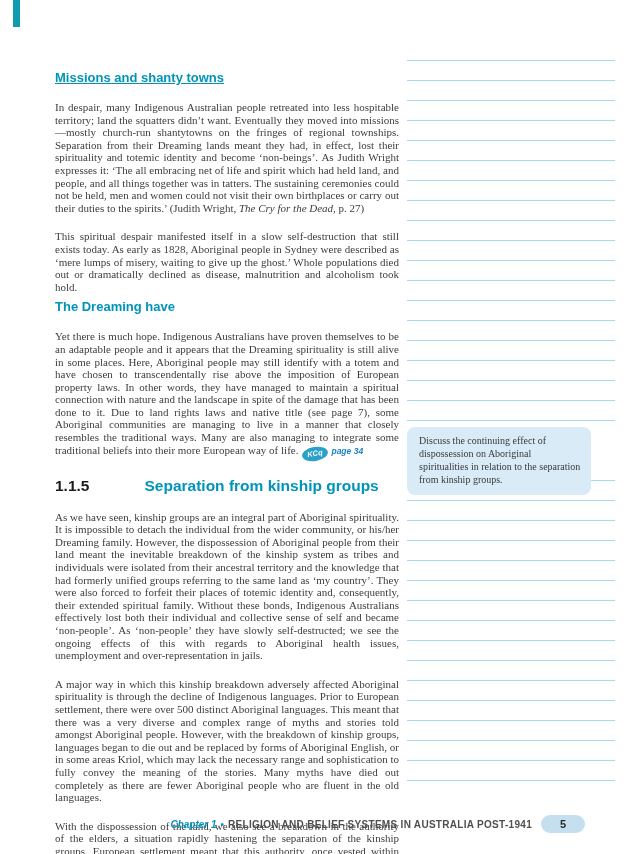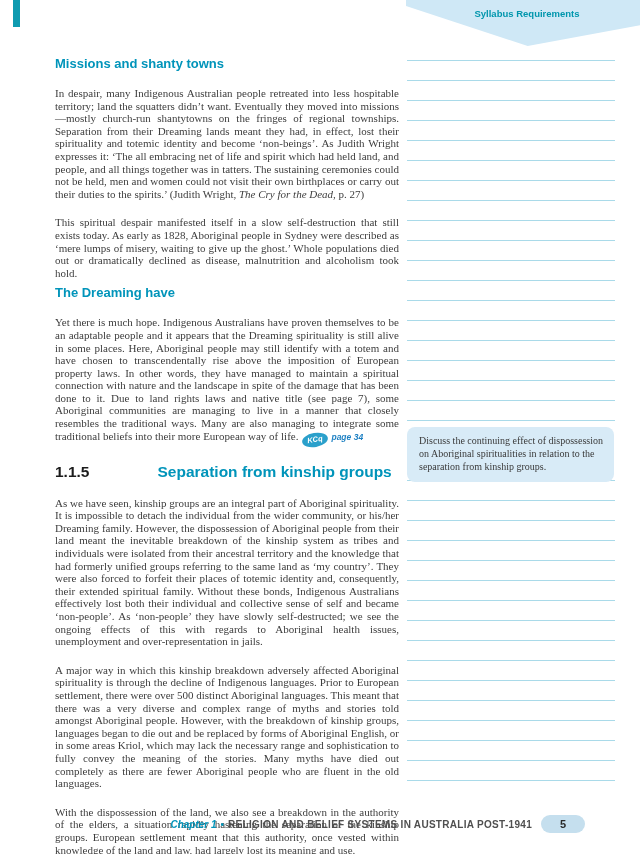--- a/index.html
+++ b/index.html
@@ -37,47 +37,47 @@
     padding:8px 26px 0 34px;
     text-align:center;
     font-family:"Liberation Sans","DejaVu Sans",sans-serif;
     font-size:9.5px;font-weight:bold;color:var(--banner-text);
   }
   
   .notes{position:absolute;left:407px;top:0;width:208px;height:100%;}
   .rule{position:absolute;left:0;width:100%;height:1px;background:var(--rule-color);}
   
   .side-note{
-    position:absolute;left:407px;top:427px;width:207px;
+    position:absolute;left:407px;top:427px;width:184px;
     background:var(--note-bg);border-radius:8px;
     padding:7px 10px 9px 12px;
   }
   .side-note p{
     font-size:10px;line-height:13px;color:#3a3a3a;
     font-family:"Liberation Serif","DejaVu Serif",serif;
   }
   
   .content{position:absolute;left:55px;top:57px;width:344px;}
   .content h3{
     font-family:"Liberation Sans","DejaVu Sans",sans-serif;
     font-size:13px;line-height:14px;font-weight:bold;color:var(--teal);
     margin:6px 0 4px 0;
   }
-  .content h3.first{margin-top:0;margin-bottom:8px;}
+  .content h3.first{margin-top:14px;margin-bottom:8px;text-decoration:underline;}
   .content p.body{
     font-size:11px;line-height:12.6px;color:var(--body-text);
     text-align:justify;margin-bottom:7px;margin-top:16px;
   }
   .content p.body em{font-style:italic;}
   h2.section{
     font-family:"Liberation Sans","DejaVu Sans",sans-serif;
     font-size:15.5px;line-height:18px;font-weight:bold;
     margin:16px 0 5px 0;
   }
-  h2.section .num{color:#1c1c1c;margin-right:29px;}
+  h2.section .num{color:#1c1c1c;margin-right:16px;}
   h2.section .ttl{color:var(--teal);margin-left:39px;}
   
   .kcq-wrap{white-space:nowrap;}
   .kcq{
     display:inline-block;width:26px;height:14px;
     background:var(--badge-bg);border-radius:50%;
     transform:rotate(-10deg);
     color:#ffffff;font-family:"Liberation Sans","DejaVu Sans",sans-serif;
     font-size:7.5px;font-weight:bold;font-style:italic;
     text-align:center;line-height:14px;
@@ -104,23 +104,20 @@
     text-align:center;line-height:18px;
   }
 </style>
 </head>
 <body>
 
 <div class="page">
 
   <div class="edge-tab"></div>
 
-  <div class="syllabus-banner">
-    <div class="label">Syllabus Requirements</div>
-  </div>
 
   <div class="notes" id="notes-rules">
       <div class="rule" style="top: 60px;"></div>
       <div class="rule" style="top: 80px;"></div>
       <div class="rule" style="top: 100px;"></div>
       <div class="rule" style="top: 120px;"></div>
       <div class="rule" style="top: 140px;"></div>
       <div class="rule" style="top: 160px;"></div>
       <div class="rule" style="top: 180px;"></div>
       <div class="rule" style="top: 200px;"></div>

